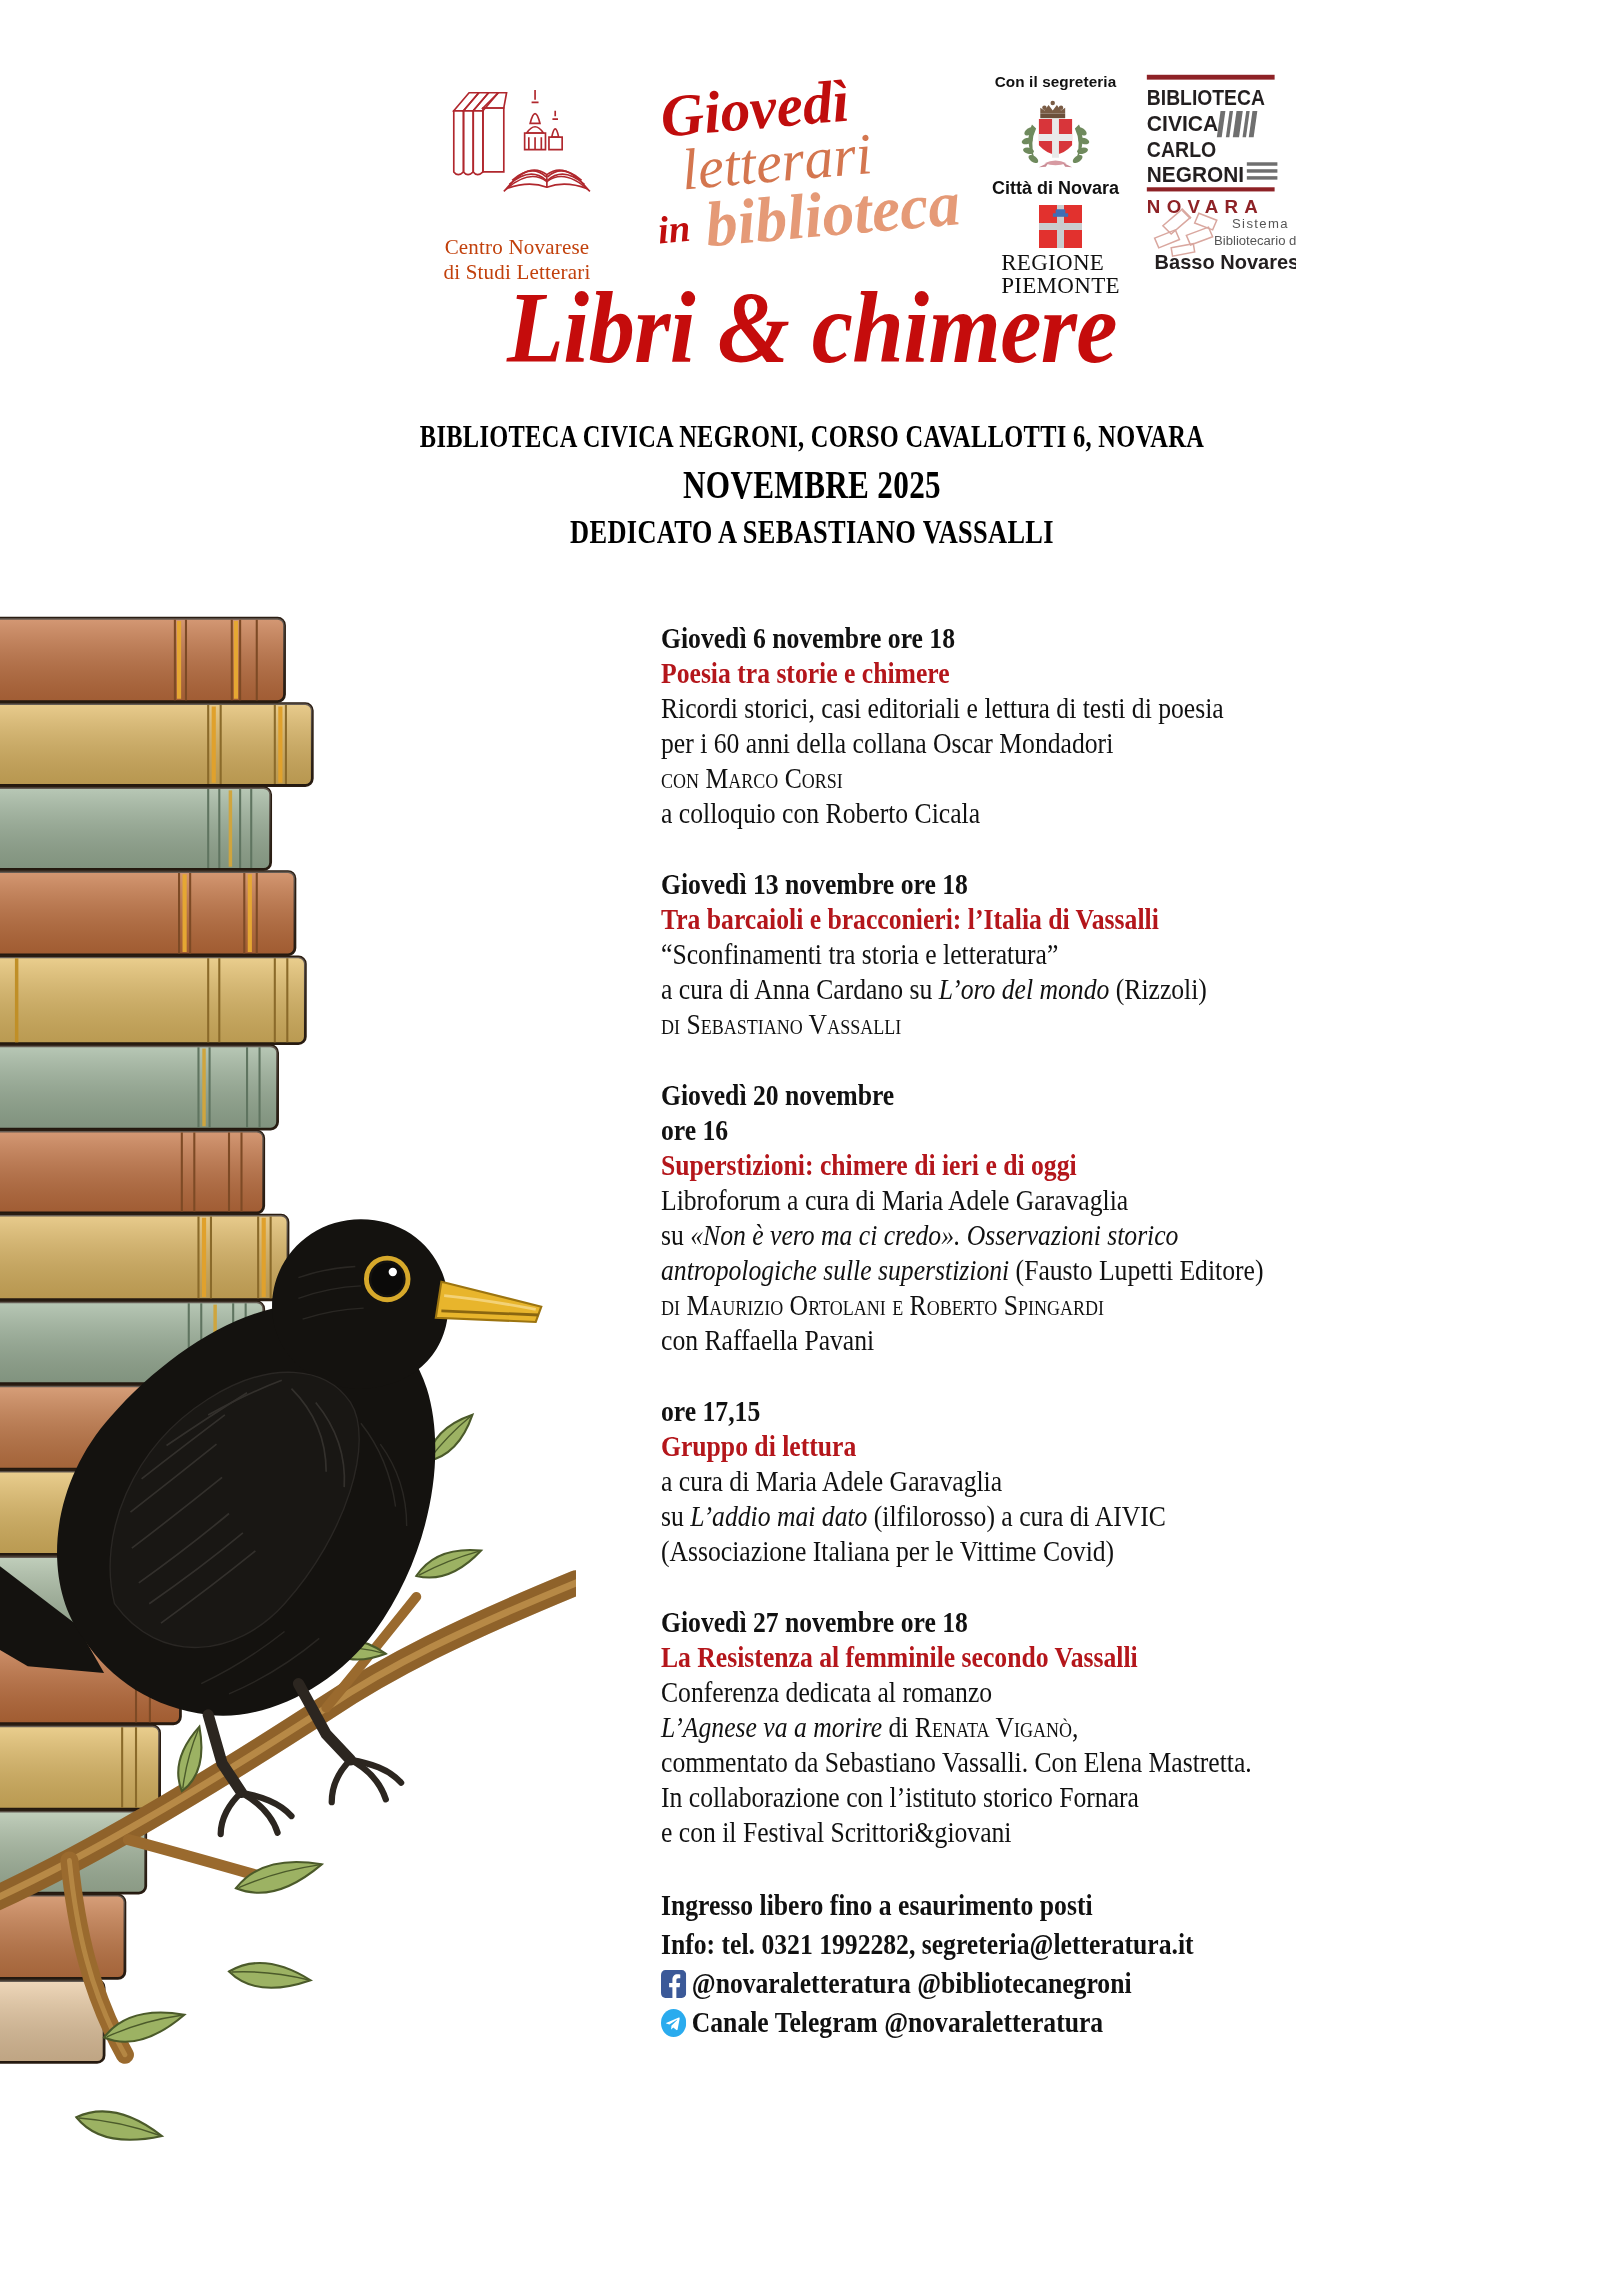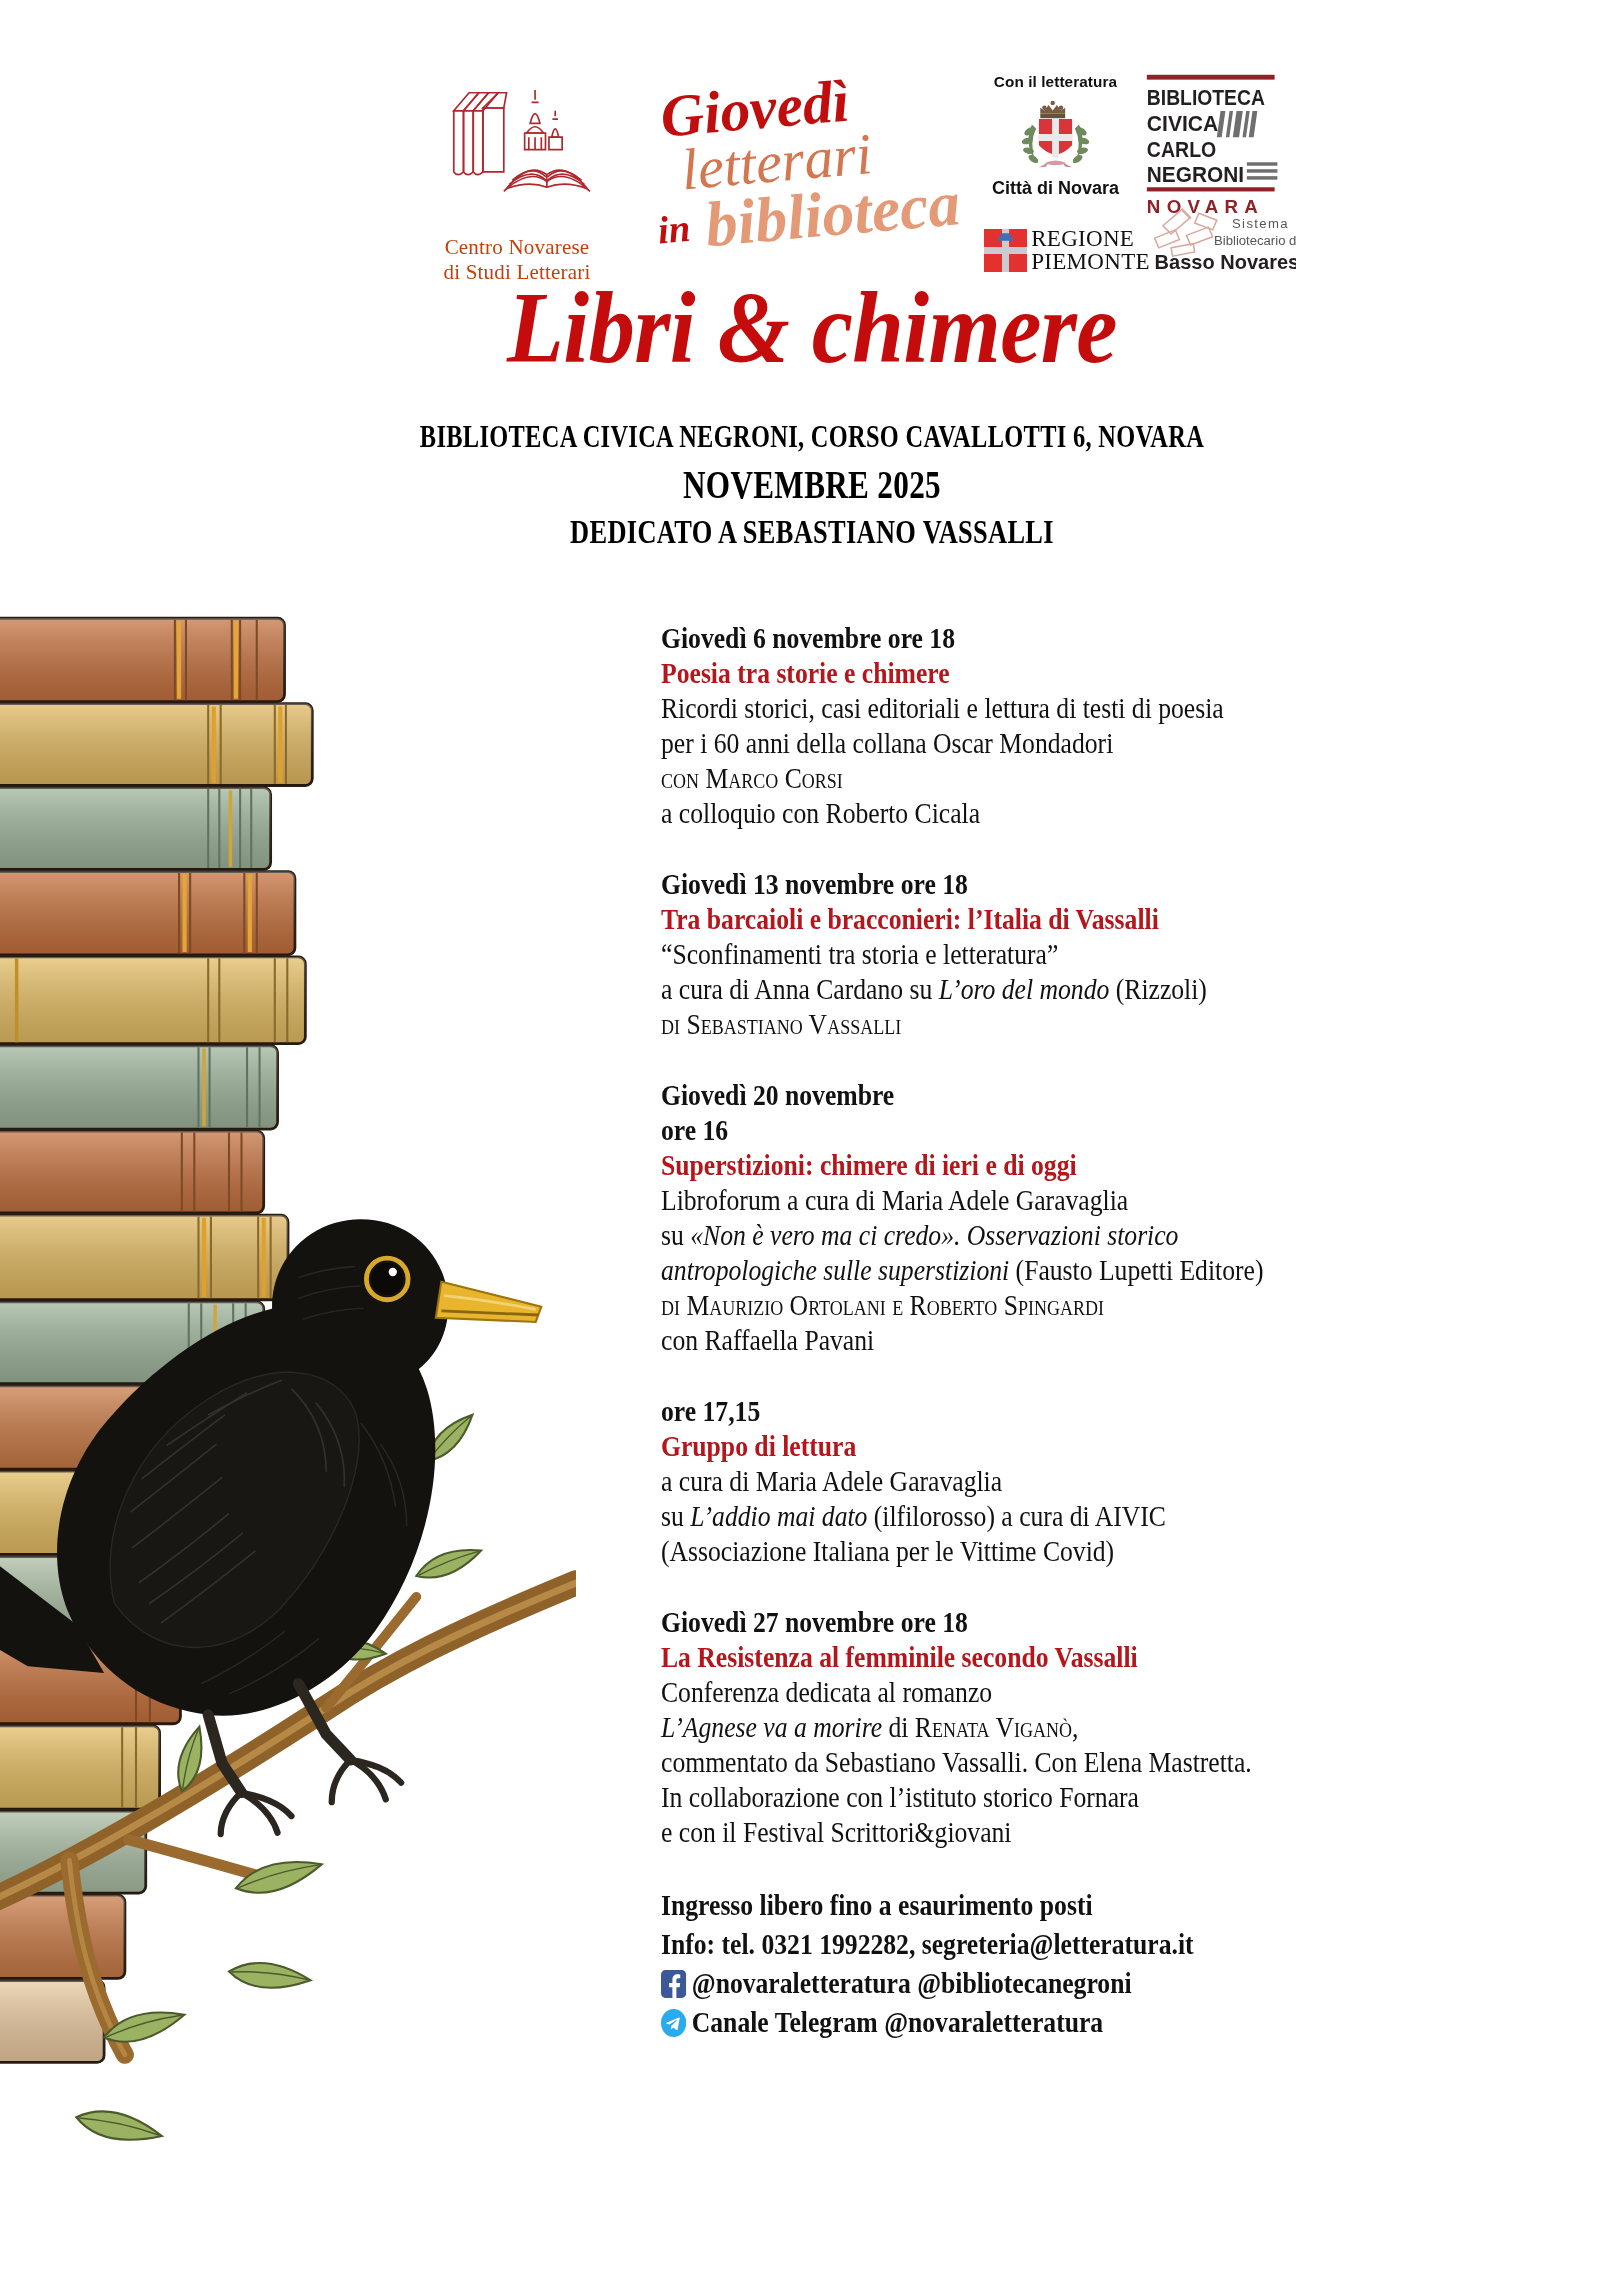--- a/index.html
+++ b/index.html
@@ -11,21 +11,21 @@
   .header{position:absolute;top:66px;left:0;width:1624px;height:208px;}
   .logo-cnsl{position:absolute;left:430px;top:17.4px;width:174px;text-align:center;}
   .cnsl-mark{width:160px;height:132px;display:block;margin:0 auto;}
   .cnsl-cap{font-family:"Liberation Serif",serif;font-size:21px;line-height:1.18;color:#c2410c;margin-top:20px;letter-spacing:0.2px;}
   .logo-gl{position:absolute;left:652px;top:7px;width:326px;height:194px;}
   .gl-svg{width:326px;height:194px;display:block;}
   .patronage{position:absolute;left:986px;top:7px;width:139px;text-align:center;}
   .patro-txt{font-family:"Liberation Sans",sans-serif;font-weight:bold;font-size:15.3px;color:#111;letter-spacing:0.1px;}
   .stemma{width:83px;height:83px;display:block;margin:2.8px auto 1.4px;}
   .citta-txt{font-family:"Liberation Sans",sans-serif;font-weight:bold;font-size:18px;color:#111;}
-  .logo-regione{position:absolute;left:984px;top:162px;width:153px;display:flex;align-items:center;gap:4.2px;}
+  .logo-regione{position:absolute;left:984px;top:139px;width:153px;display:flex;align-items:center;gap:4.2px;flex-direction:column;}
   .reg-cross{width:43px;height:43px;flex:0 0 auto;}
   .reg-words{font-family:"Liberation Serif",serif;font-size:23px;line-height:0.98;letter-spacing:0.3px;color:#111;}
   .logo-bcn{position:absolute;left:1144px;top:5.6px;width:139px;}
   .bcn-svg{width:139px;height:125px;display:block;}
   .logo-sbbn{position:absolute;left:1138px;top:139px;width:146px;margin-left:12px;}
   .sbbn-svg{width:146px;height:76px;display:block;}
 
   
   .maintitle{
     position:absolute;left:0;top:278px;width:1624px;text-align:center;
@@ -106,21 +106,21 @@
   <div class="logo-gl">
     <svg class="gl-svg" viewBox="0 0 470 280">
       <text x="15" y="92" font-family="Liberation Serif, serif" font-style="italic" font-weight="bold" font-size="86" fill="#c00d0d" transform="rotate(-5 15 92)">Giovedì</text>
       <text x="45" y="168" font-family="Liberation Serif, serif" font-style="italic" font-size="84" fill="#d4764f" transform="rotate(-5 45 168)">letterari</text>
       <text x="10" y="246" font-family="Liberation Serif, serif" font-style="italic" font-weight="bold" font-size="56" fill="#c00d0d" transform="rotate(-5 10 246)">in</text>
       <text x="80" y="250" font-family="Liberation Serif, serif" font-style="italic" font-weight="bold" font-size="92" fill="#e59a77" transform="rotate(-5 80 250)">biblioteca</text>
     </svg>
   </div>
 
   <div class="patronage">
-    <div class="patro-txt">Con il letteratura</div>
+    <div class="patro-txt">Con il segreteria</div>
     <svg class="stemma" viewBox="0 0 120 120">
 
       <path d="M38 28 L38 20 L44 24 L50 16 L56 24 L62 16 L68 24 L74 20 L74 28 Z" fill="#7a5c45"></path>
       <rect x="38" y="28" width="36" height="7" fill="#6b4f3a"></rect>
       <circle cx="44" cy="20" r="3.2" fill="#7a5c45"></circle>
         <circle cx="56" cy="13" r="3.2" fill="#7a5c45"></circle>
         <circle cx="68" cy="20" r="3.2" fill="#7a5c45"></circle>
 
       <g fill="#6f8a5d">
         <path d="M26 44 Q14 70 30 96 Q22 70 32 50 Z"></path>

